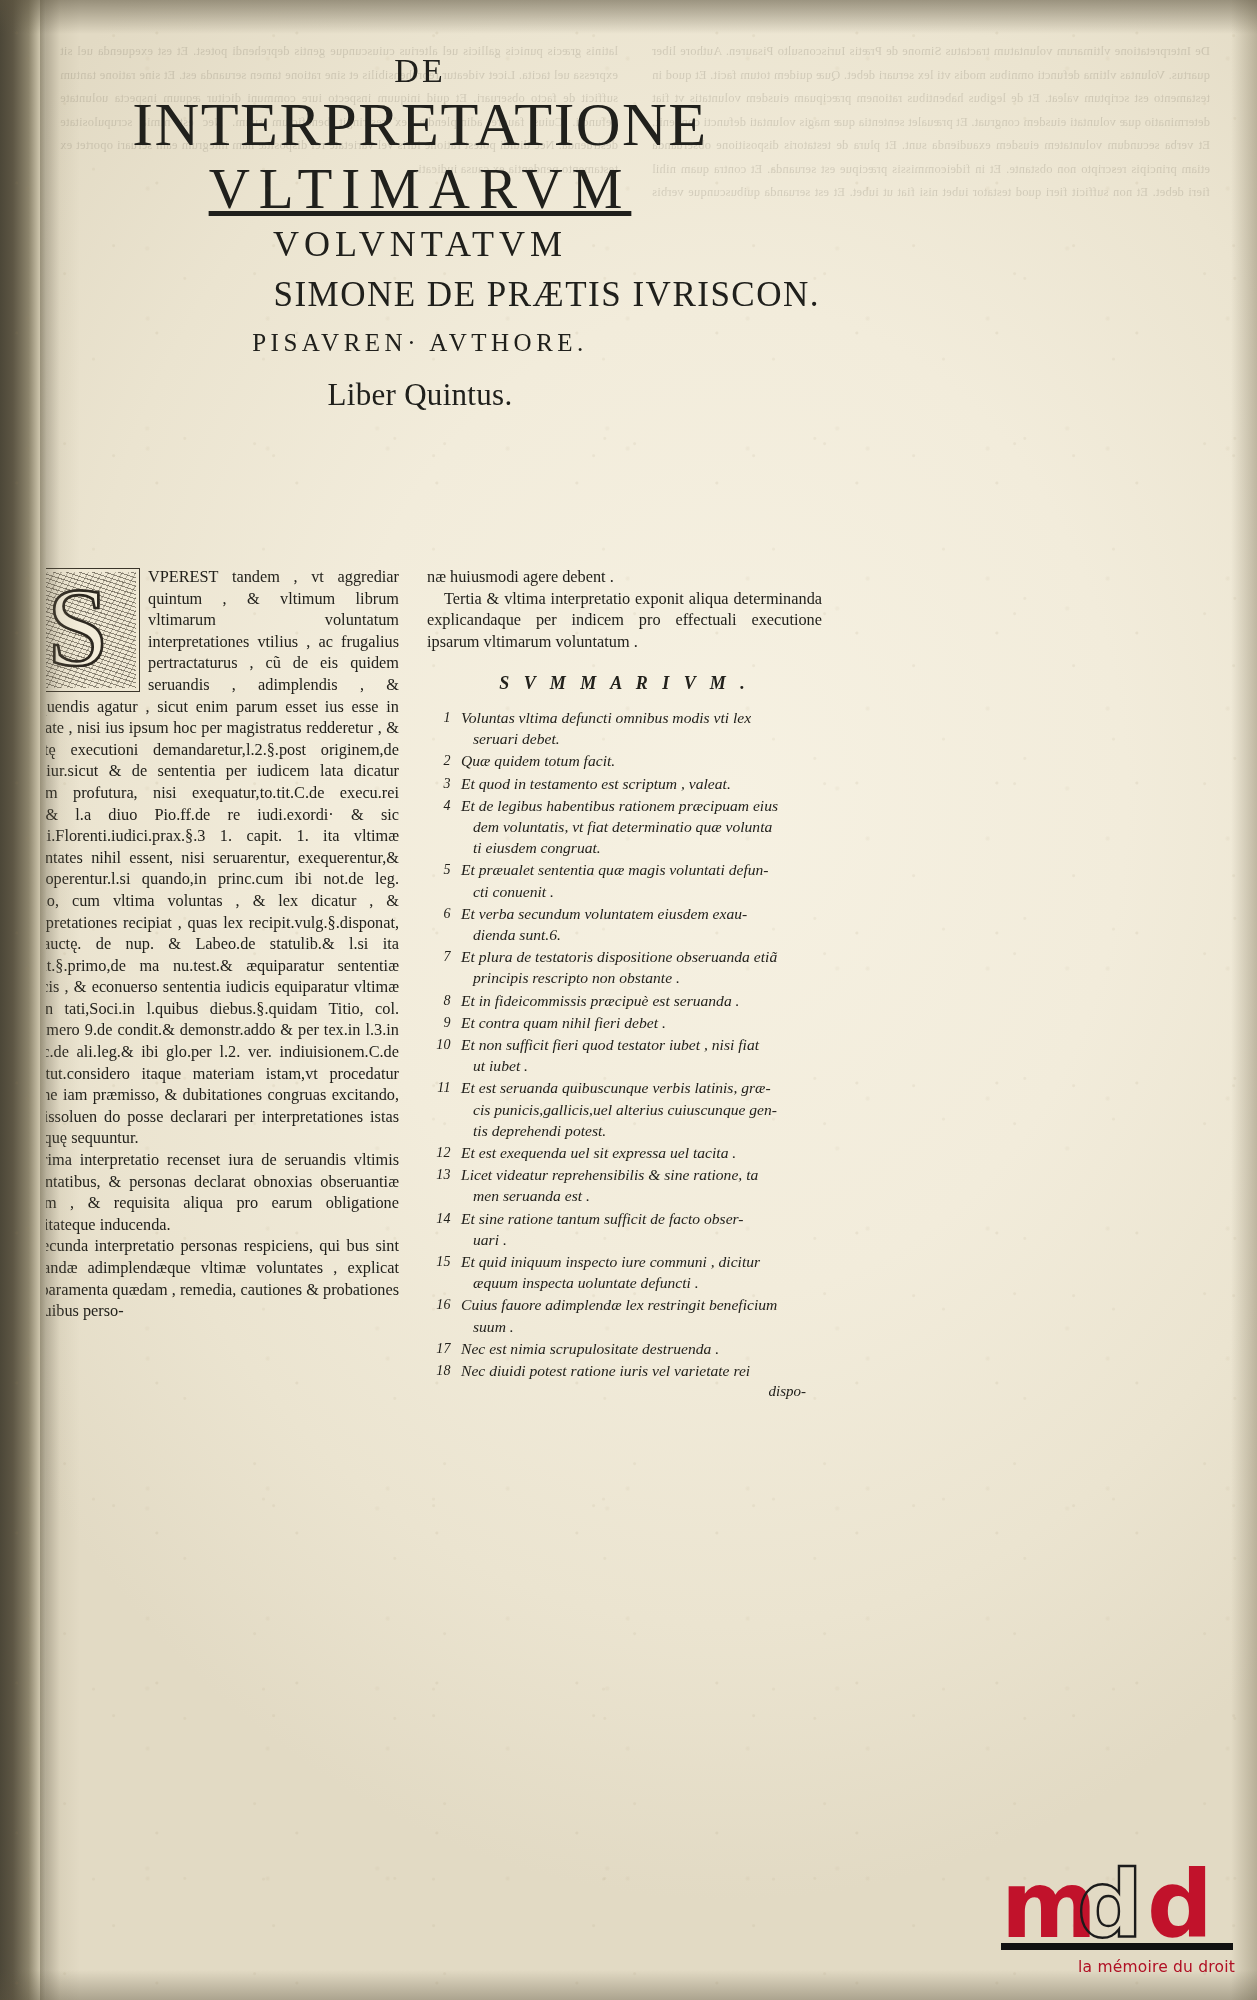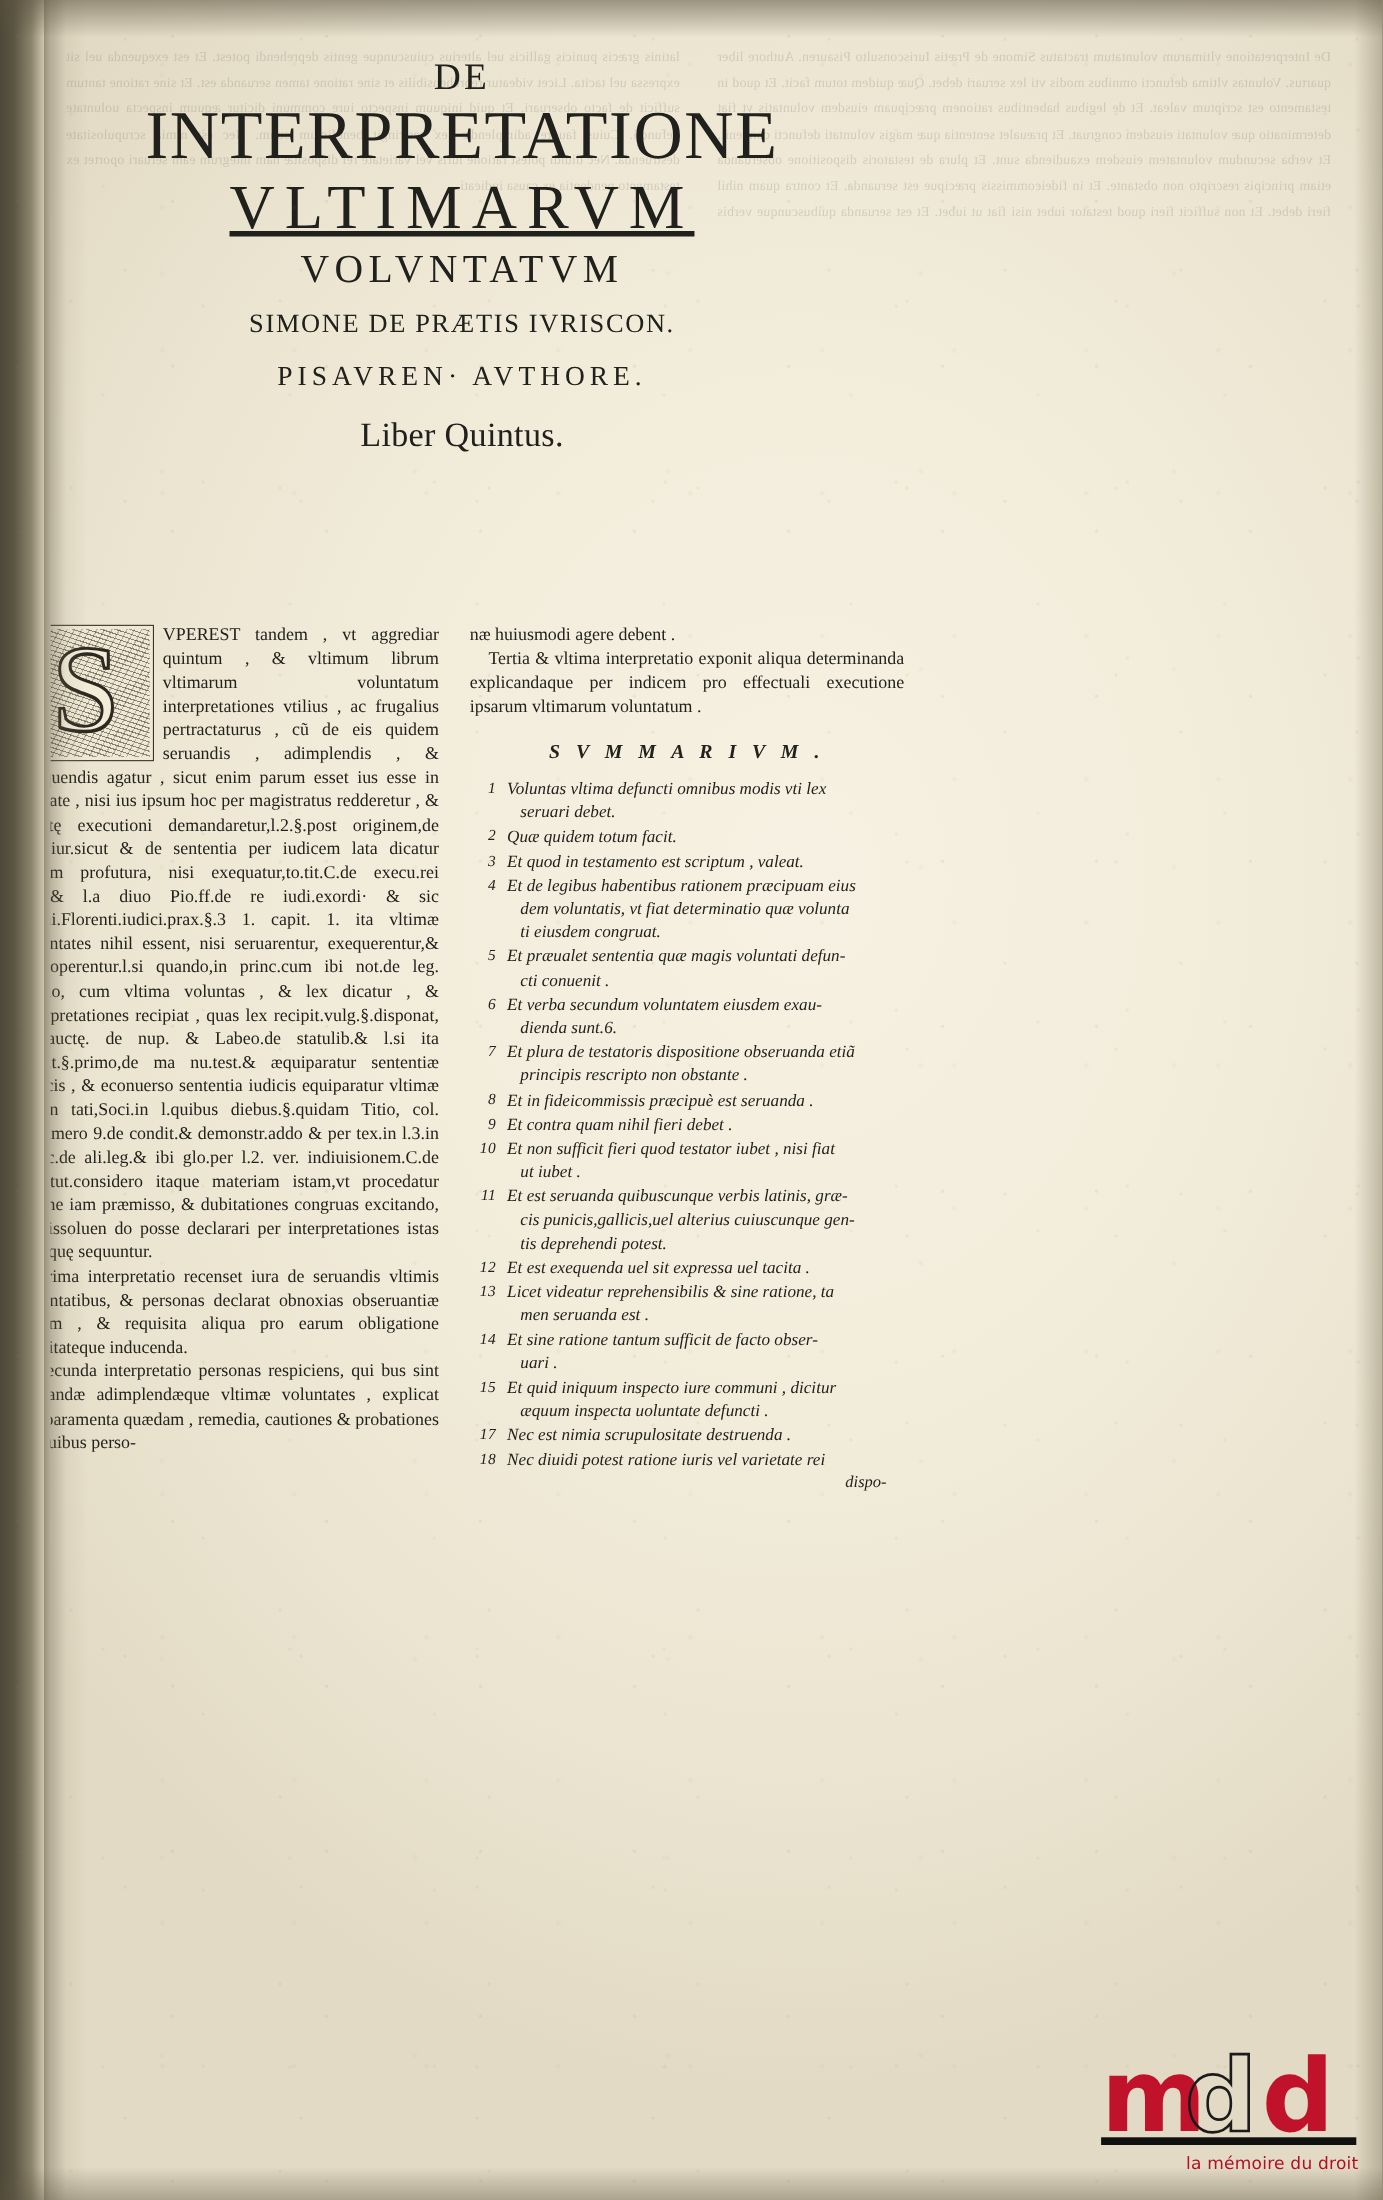--- a/index.html
+++ b/index.html
@@ -82,21 +82,21 @@
     margin:0 0 2px 0;font-variant:small-caps;
     font-family:"Liberation Serif",serif;
   }
   .t-main{
     font-size:62px;line-height:64px;letter-spacing:1.5px;
     margin:0;white-space:nowrap;
   }
   .t-l2{font-size:57px;line-height:58px;letter-spacing:9px;margin:4px 0 0 0;text-decoration:underline;}
   .t-l3{font-size:36px;line-height:48px;letter-spacing:5px;margin:2px 0 0 0;}
   .t-l4{font-size:48px;line-height:58px;letter-spacing:11px;margin:2px 0 0 0;}
-  .t-l5{font-size:24px;line-height:46px;letter-spacing:1.5px;margin:4px 0 0 0;}
+  .t-l5{font-size:35px;line-height:46px;letter-spacing:1.5px;margin:4px 0 0 0;text-align:right;}
   .t-l6{font-size:25px;line-height:38px;letter-spacing:4.5px;margin:6px 0 0 0;}
   .t-liber{
     font-size:31px;line-height:42px;margin:12px 0 0 0;letter-spacing:.3px;
   }
 
   
   .col{
     position:absolute;top:566px;color:#22211c;
     font-size:16.3px;line-height:21.6px;
     text-align:justify;
@@ -291,20 +291,25 @@
             <span class="num">14</span>
             <span class="txt">Et sine ratione tantum sufficit de facto obser-</span>
             <span class="cont">uari .</span>
           </li>
           <li>
             <span class="num">15</span>
             <span class="txt">Et quid iniquum inspecto iure communi , dicitur</span>
             <span class="cont">æquum inspecta uoluntate defuncti .</span>
           </li>
           <li>
+            <span class="num">16</span>
+            <span class="txt">Cuius fauore adimplendæ lex restringit beneficium</span>
+            <span class="cont">suum .</span>
+          </li>
+          <li>
             <span class="num">17</span>
             <span class="txt">Nec est nimia scrupulositate destruenda .</span>
           </li>
           <li>
             <span class="num">18</span>
             <span class="txt">Nec diuidi potest ratione iuris vel varietate rei</span>
           </li>
         </ul>
 
       <div class="disp">dispo-</div>

